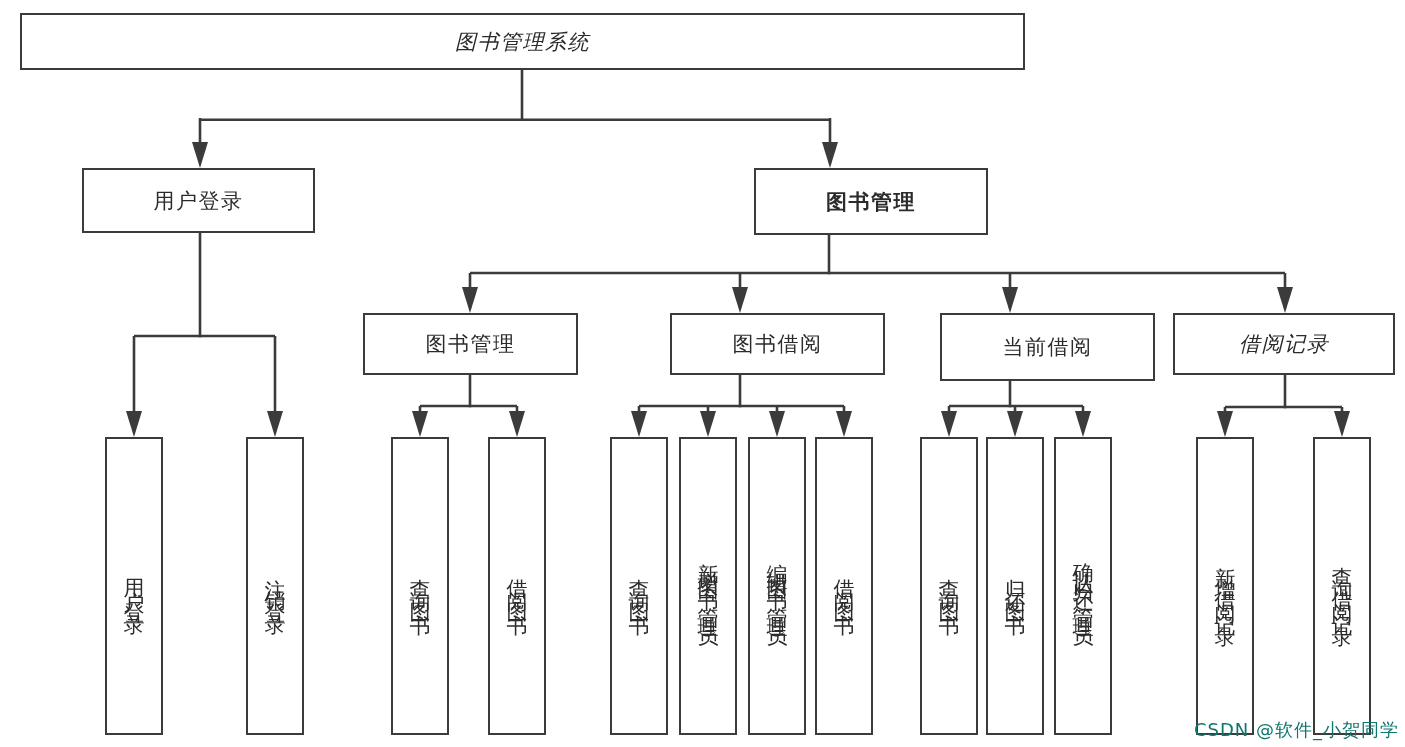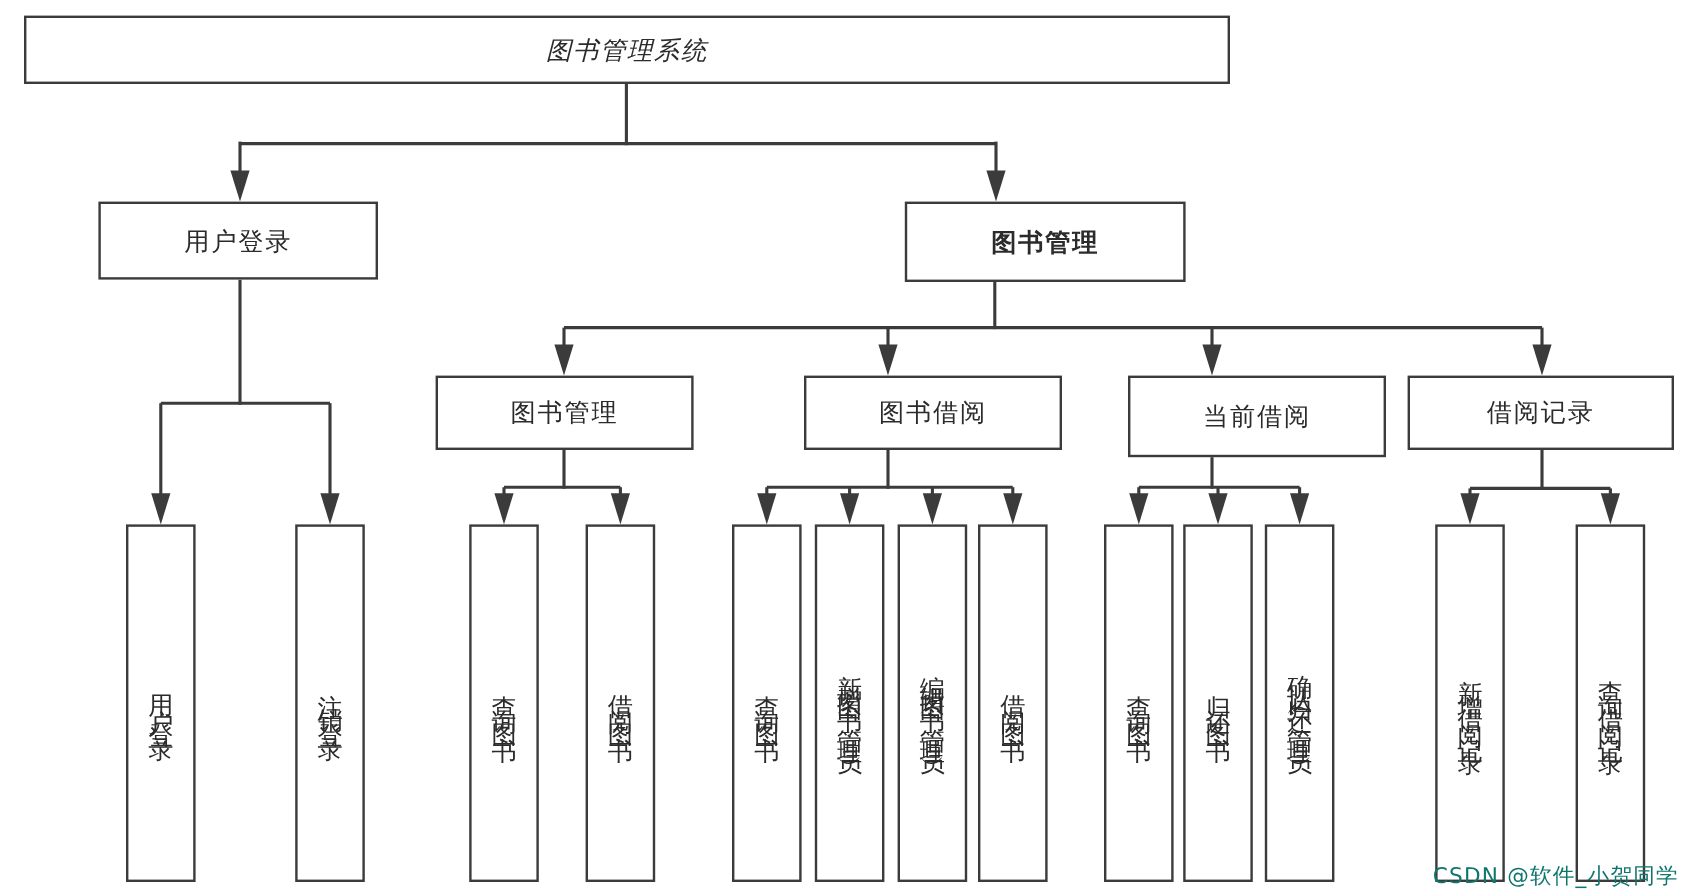--- a/index.html
+++ b/index.html
@@ -133,21 +133,21 @@
 
   <div class="node" style="left:363px; top:313px; width:215px; height:62px;">
     <span>图书管理</span>
   </div>
   <div class="node" style="left:670px; top:313px; width:215px; height:62px;">
     <span>图书借阅</span>
   </div>
   <div class="node" style="left:940px; top:313px; width:215px; height:68px;">
     <span>当前借阅</span>
   </div>
-  <div class="node" style="left:1173px; top:313px; width:222px; height:62px;">
+  <div class="node" style="left:1173px; top:313px; width:222px; height:62px;font-style:italic;">
     <span>借阅记录</span>
   </div>
 
   <div class="leaf" style="left:105px;">
     <span>用户登录</span>
   </div>
   <div class="leaf" style="left:246px;">
     <span>注销登录</span>
   </div>
   <div class="leaf" style="left:391px;">

